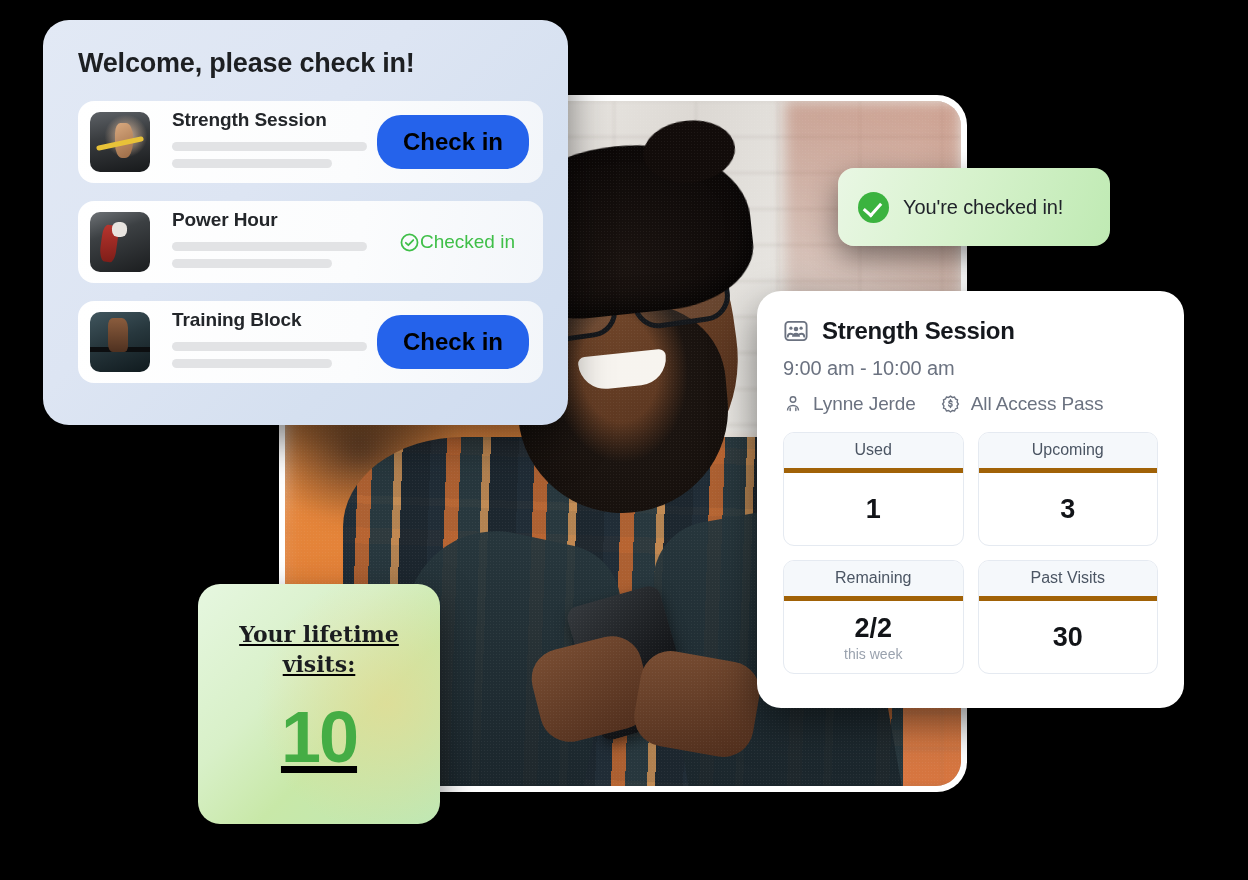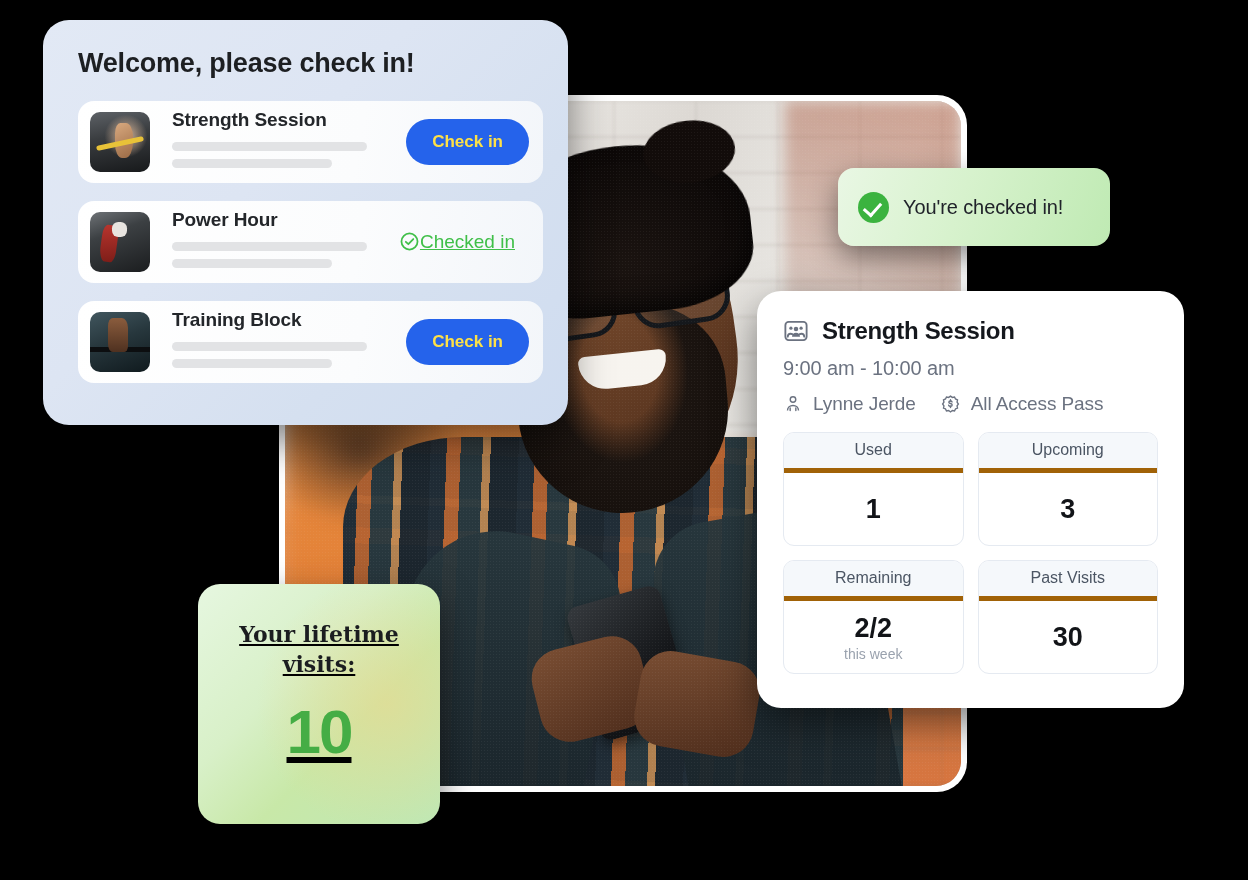--- a/index.html
+++ b/index.html
@@ -357,37 +357,37 @@
     height: 9px;
     border-radius: 6px;
     background: #e2e3e5;
     margin-bottom: 8px;
   }
   .skel.w1 { width: 195px; }
   .skel.w2 { width: 160px; }
   .btn-checkin {
     flex: 0 0 auto;
     background: #2563eb;
-    color: #fde047;
-    font-size: 17px;
+    color: #000000;
+    font-size: 24px;
     font-weight: 700;
     border: none;
     border-radius: 24px;
     padding: 13px 26px;
     cursor: pointer;
     font-family: "Liberation Sans", sans-serif;
   }
   .status-checked {
     flex: 0 0 auto;
     display: flex;
+    align-items: center;
     gap: 0;
     color: #3fbf48;
     font-size: 19px;
     padding-right: 14px;
-    text-decoration: underline;
   }
 
   
   .toast {
     position: absolute;
     left: 838px;
     top: 168px;
     width: 272px;
     height: 78px;
     border-radius: 16px;
@@ -522,21 +522,21 @@
   }
   .lifetime-label {
     font-family: "DejaVu Serif", serif;
     font-weight: 700;
     font-size: 22px;
     color: #1b1d20;
     line-height: 1.35;
     padding: 0 26px;
   }
   .lifetime-value {
-    font-size: 62px;
+    font-size: 72px;
     font-weight: 700;
     color: #45ad45;
     line-height: 1;
     margin-top: 22px;
     letter-spacing: -2px;
   }
 
   svg { display: block; }
 </style>
 </head>

